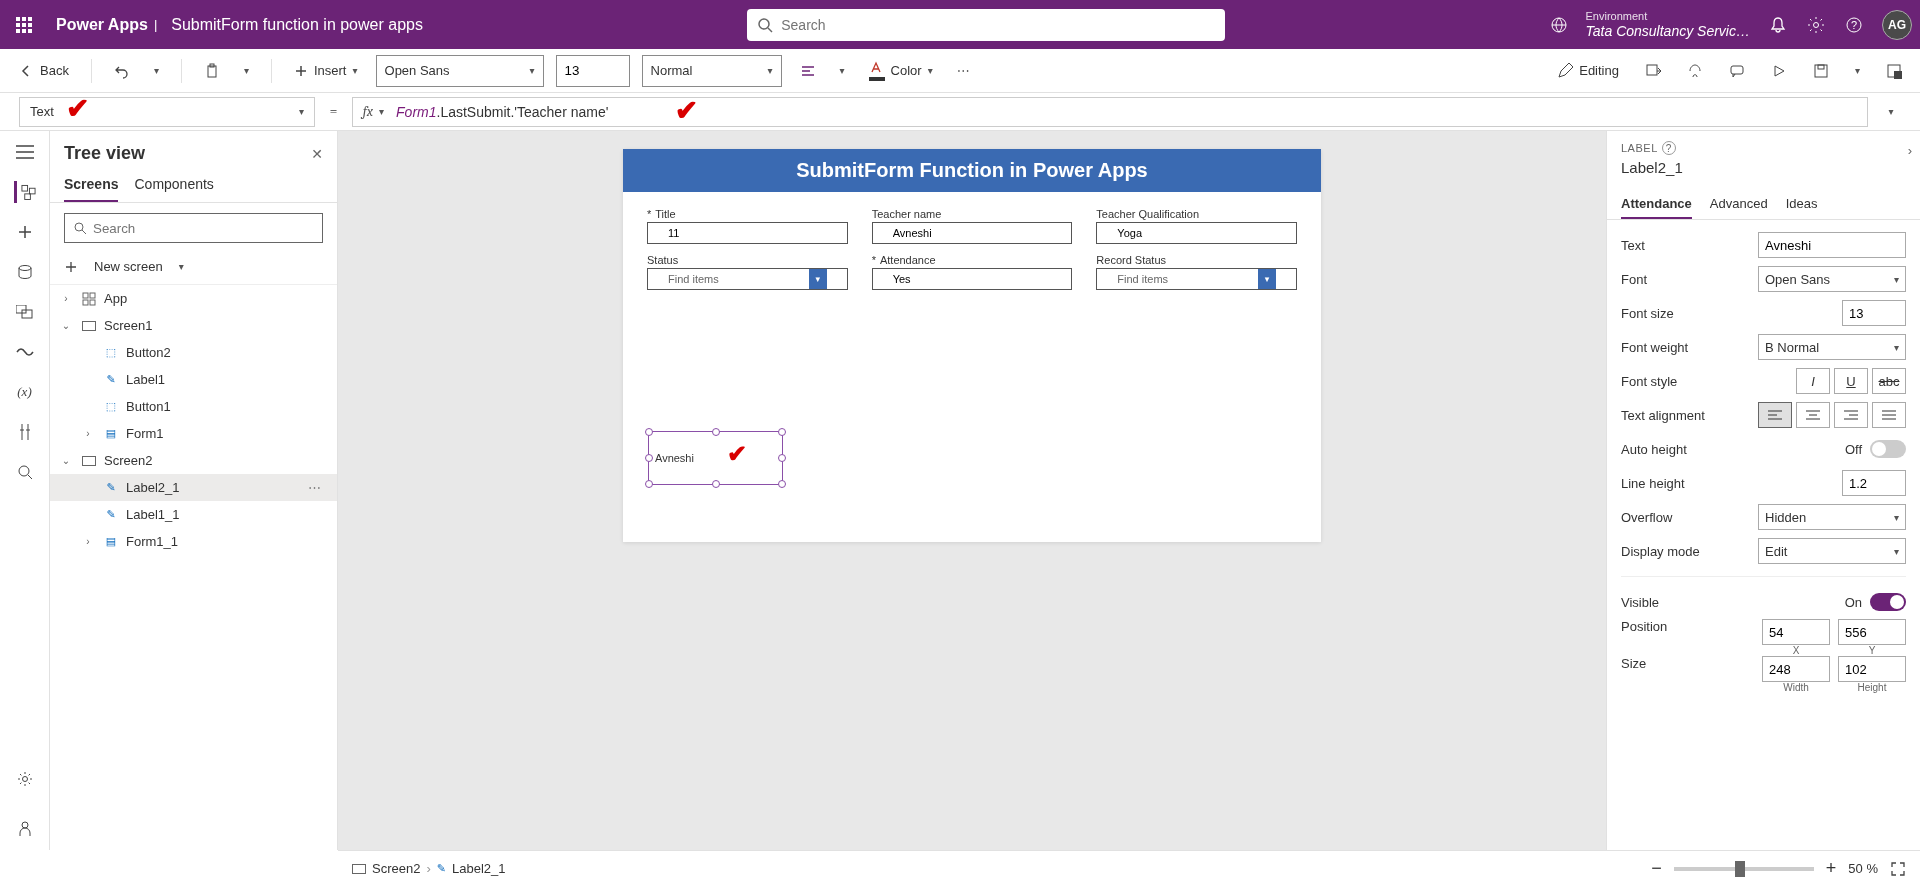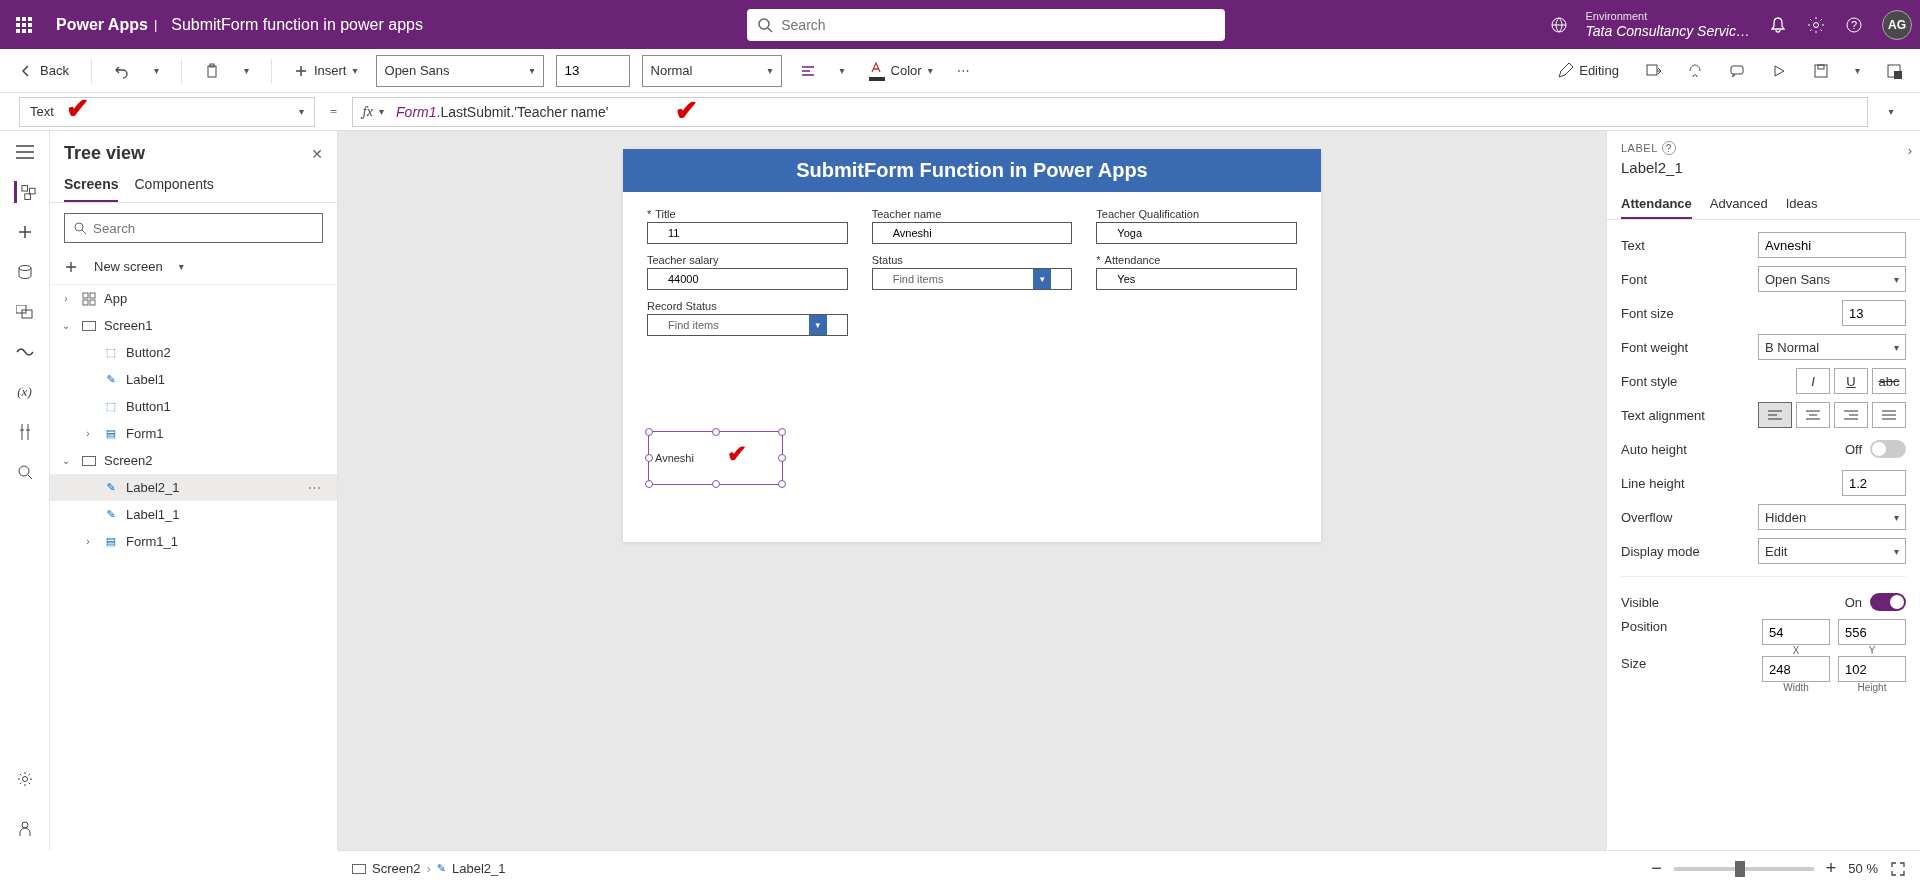--- a/index.html
+++ b/index.html
@@ -473,24 +473,20 @@
         </div>
         <div class="form-field">
           <label>Teacher name</label>
           <input value="Avneshi" style="">
         </div>
         <div class="form-field">
           <label>Teacher Qualification</label>
           <input value="Yoga" style="">
         </div>
         <div class="form-field">
-          <label>Teacher salary</label>
-          <input value="44000" style="">
-        </div>
-        <div class="form-field">
           <label>Status</label>
           <div class="dd">
               <span style="color:#666">Find items</span>
               <span class="dd-caret">▾</span>
             </div>
         </div>
         <div class="form-field">
           <label><span class="req">*</span><span>Attendance</span></label>
           <input value="Yes" style="">
         </div>

